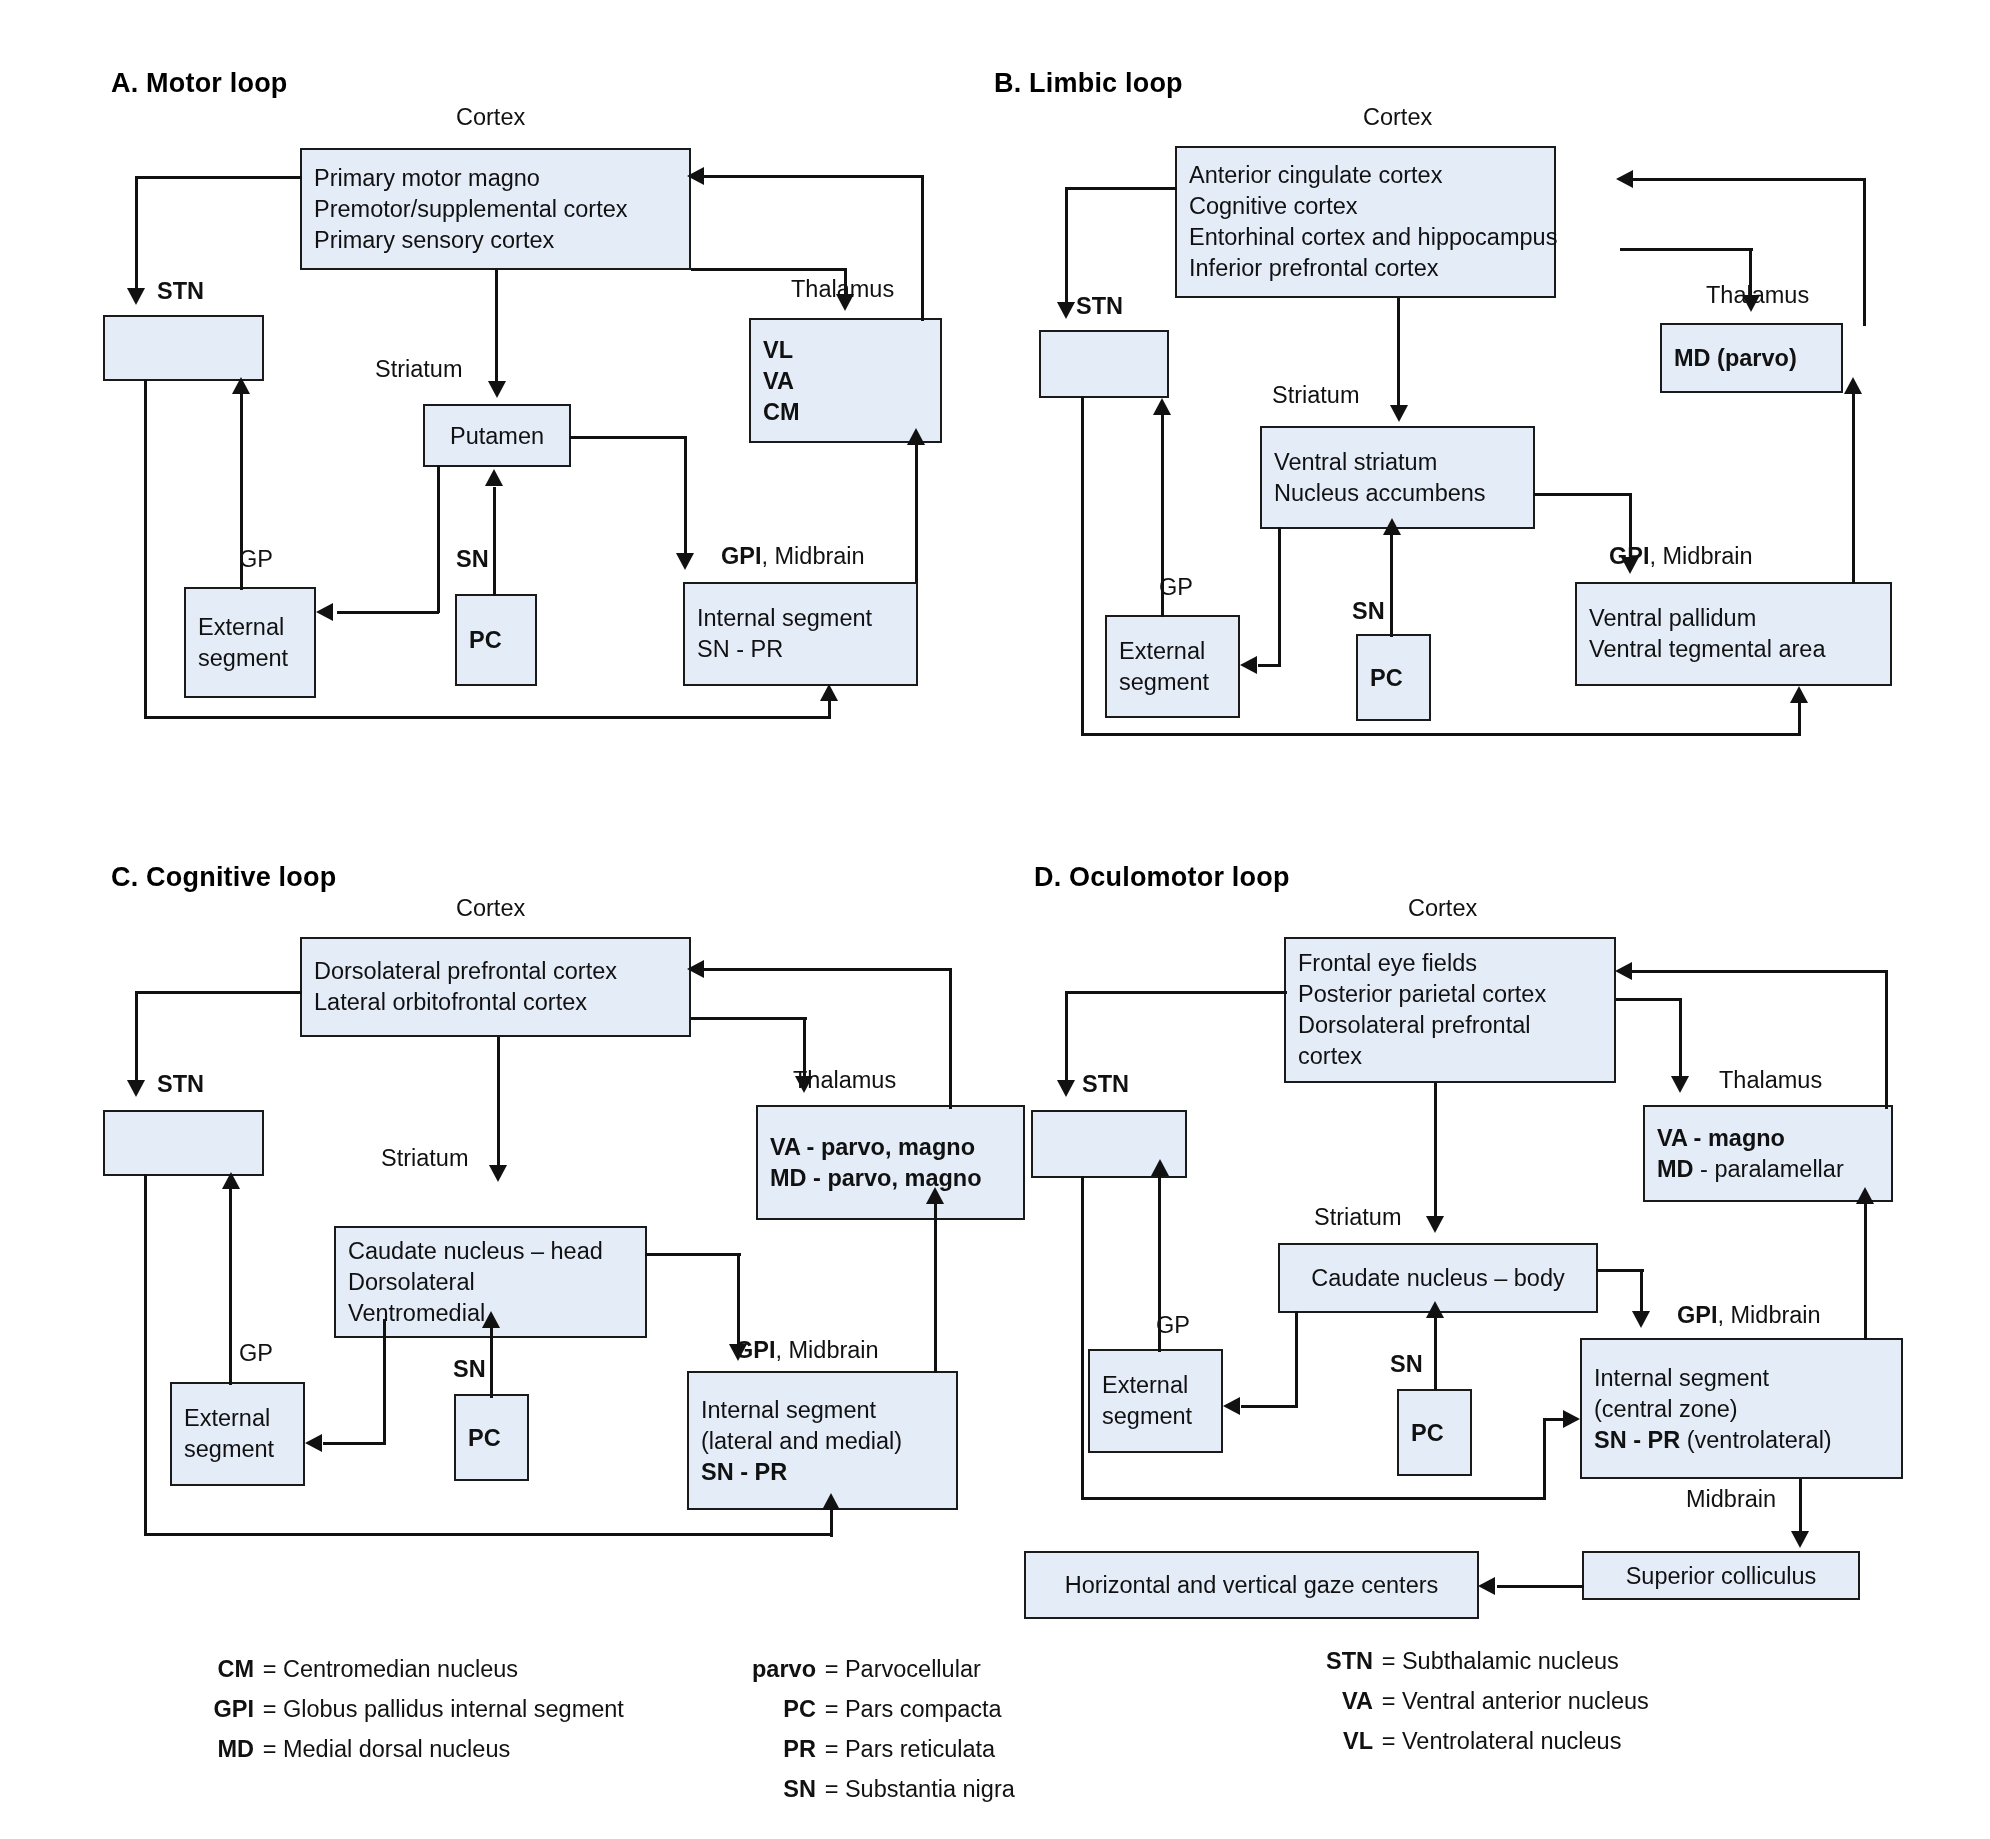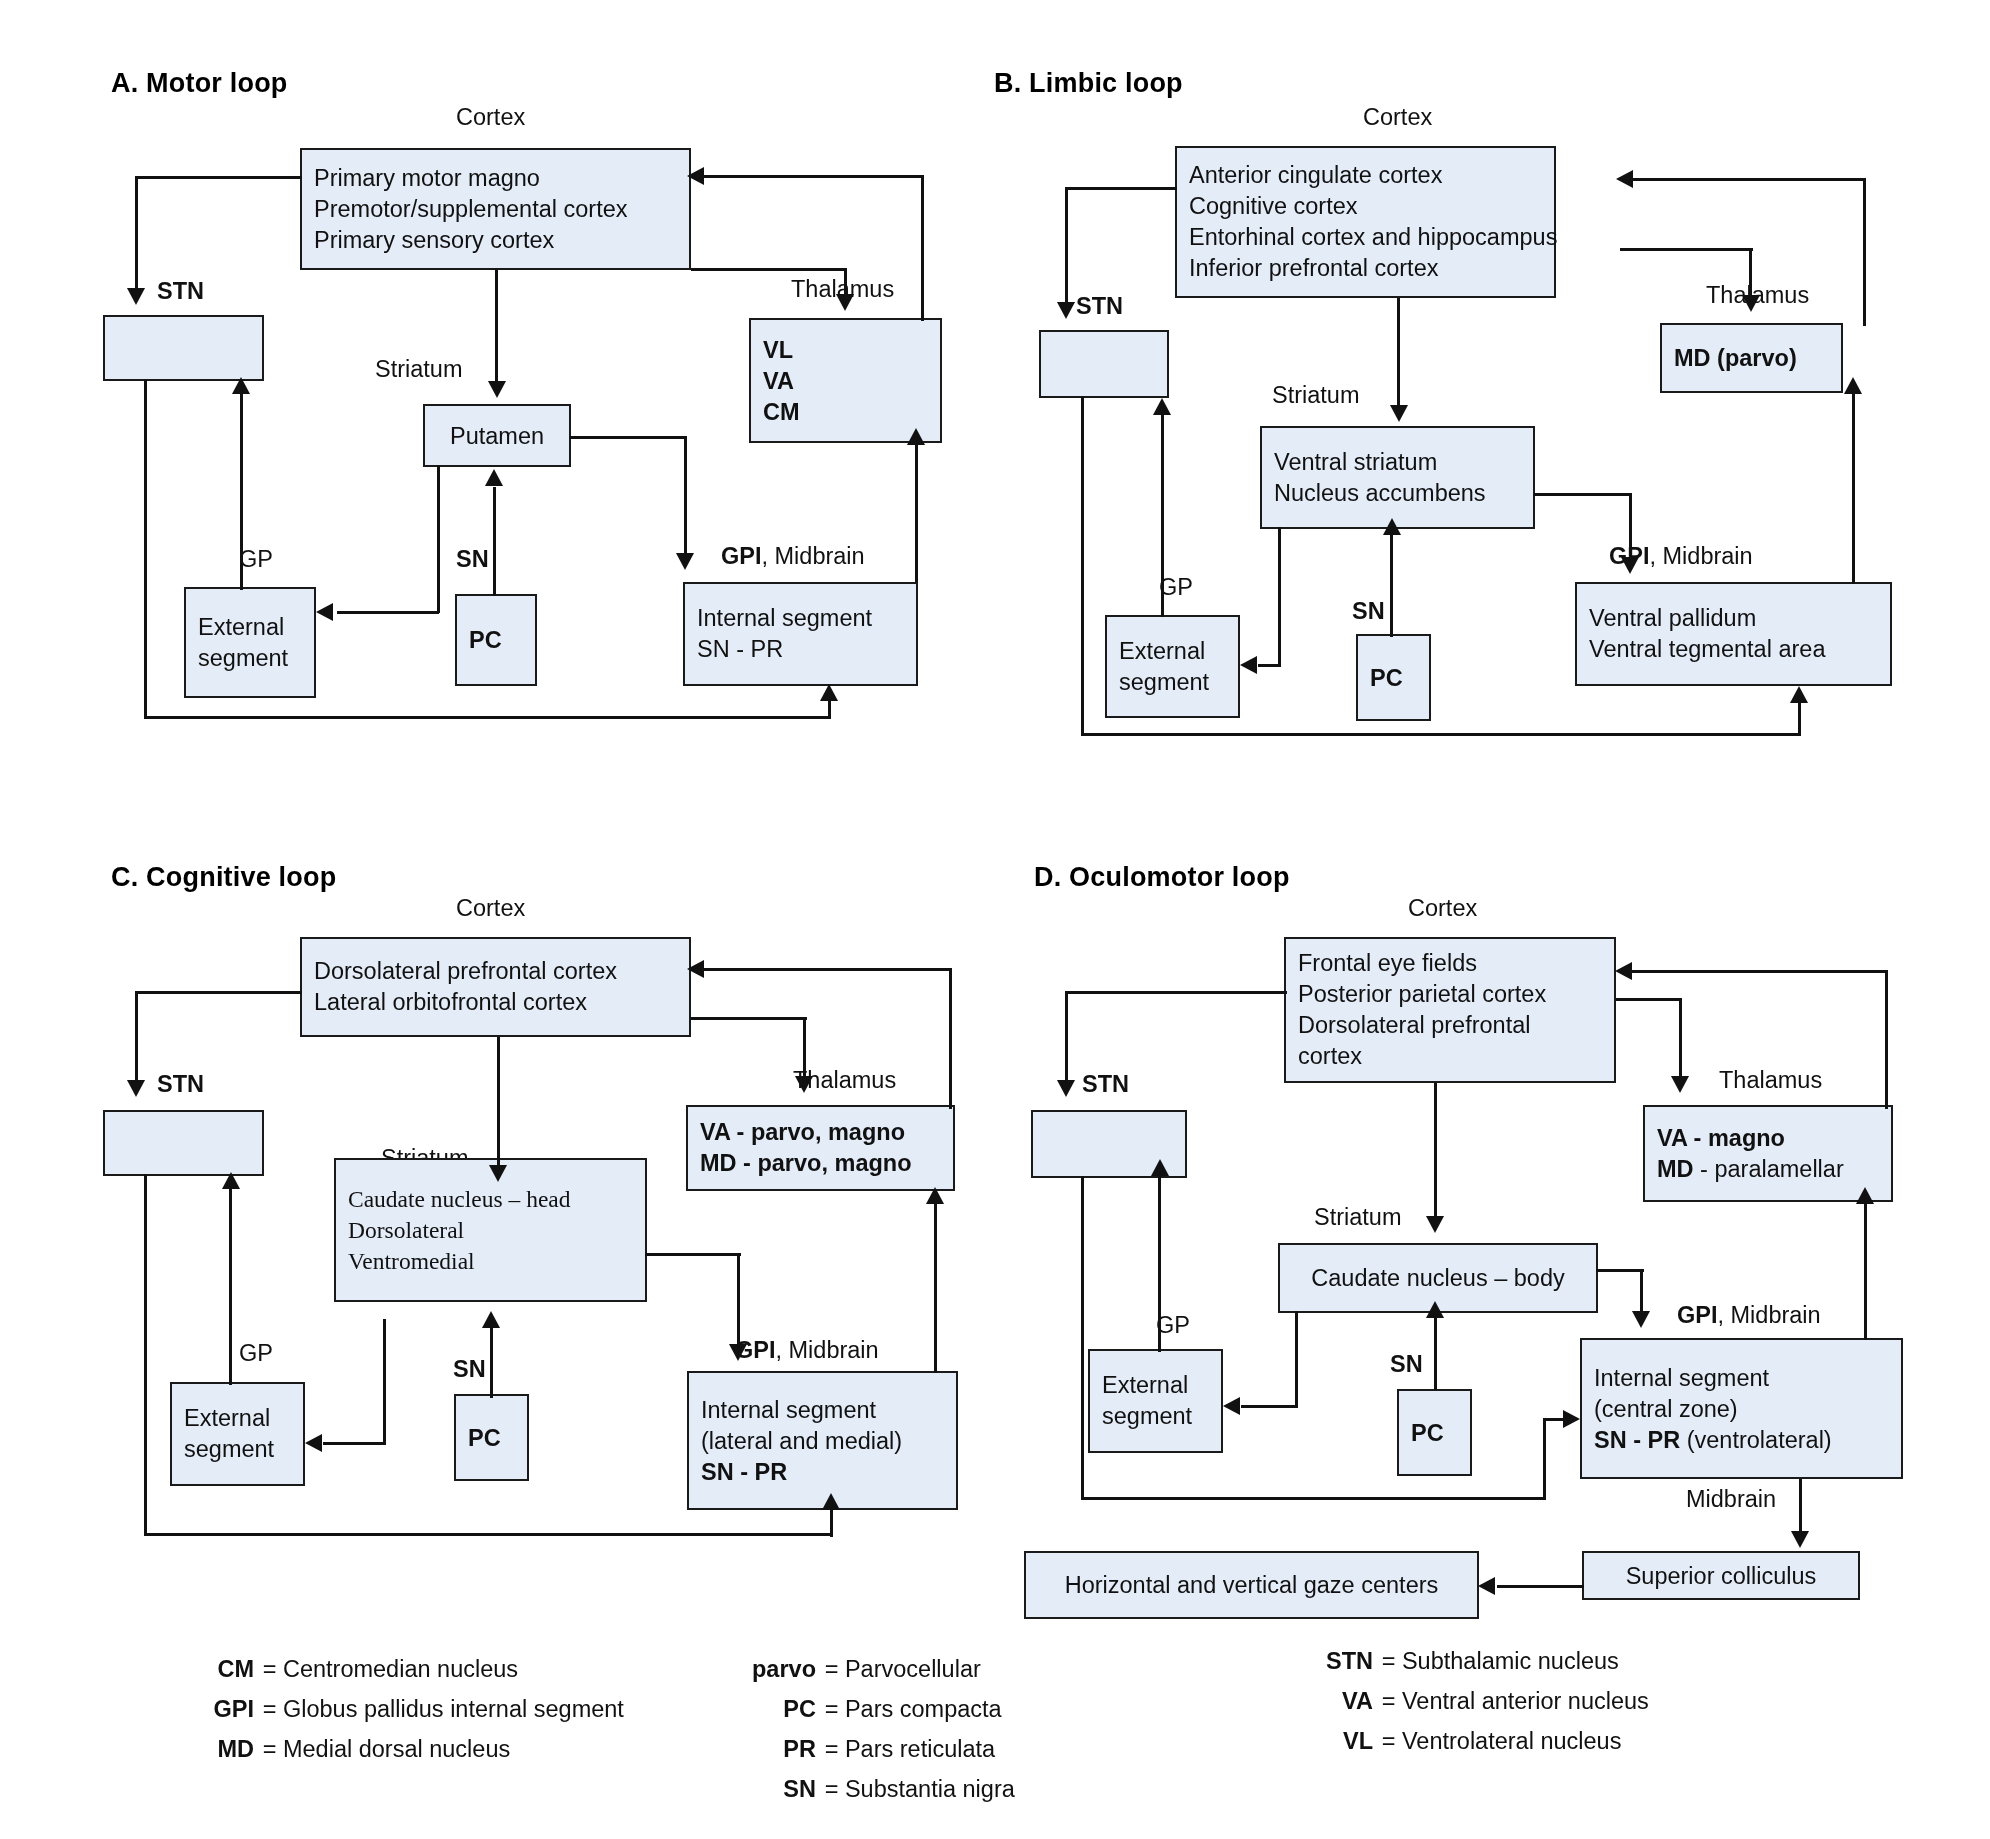--- a/index.html
+++ b/index.html
@@ -230,30 +230,30 @@
         <div>Lateral orbitofrontal cortex</div>
       </div>
     </div>
 
     <div class="lbl b" style="left:157px;top:1071px;">STN</div>
     <div class="box" style="left:103px;top:1110px;width:161px;height:66px;">
       <div class="txt center"></div>
     </div>
 
     <div class="lbl" style="left:381px;top:1145px;">Striatum</div>
-    <div class="box" style="left:334px;top:1158px;width:313px;height:144px;font-family:Liberation Serif, serif;">
+    <div class="box" style="left:334px;top:1226px;width:313px;height:112px;">
       <div class="txt">
         <div>Caudate nucleus – head</div>
         <div>Dorsolateral</div>
         <div>Ventromedial</div>
       </div>
     </div>
 
     <div class="lbl" style="left:793px;top:1067px;">Thalamus</div>
-    <div class="box" style="left:686px;top:1105px;width:269px;height:86px;">
+    <div class="box" style="left:756px;top:1105px;width:269px;height:115px;">
       <div class="txt" style="font-weight:bold;">
         <div>VA - parvo, magno</div>
         <div>MD - parvo, magno</div>
       </div>
     </div>
 
     <div class="lbl" style="left:239px;top:1340px;">GP</div>
     <div class="box" style="left:170px;top:1382px;width:135px;height:104px;">
       <div class="txt">
         <div>External</div>

